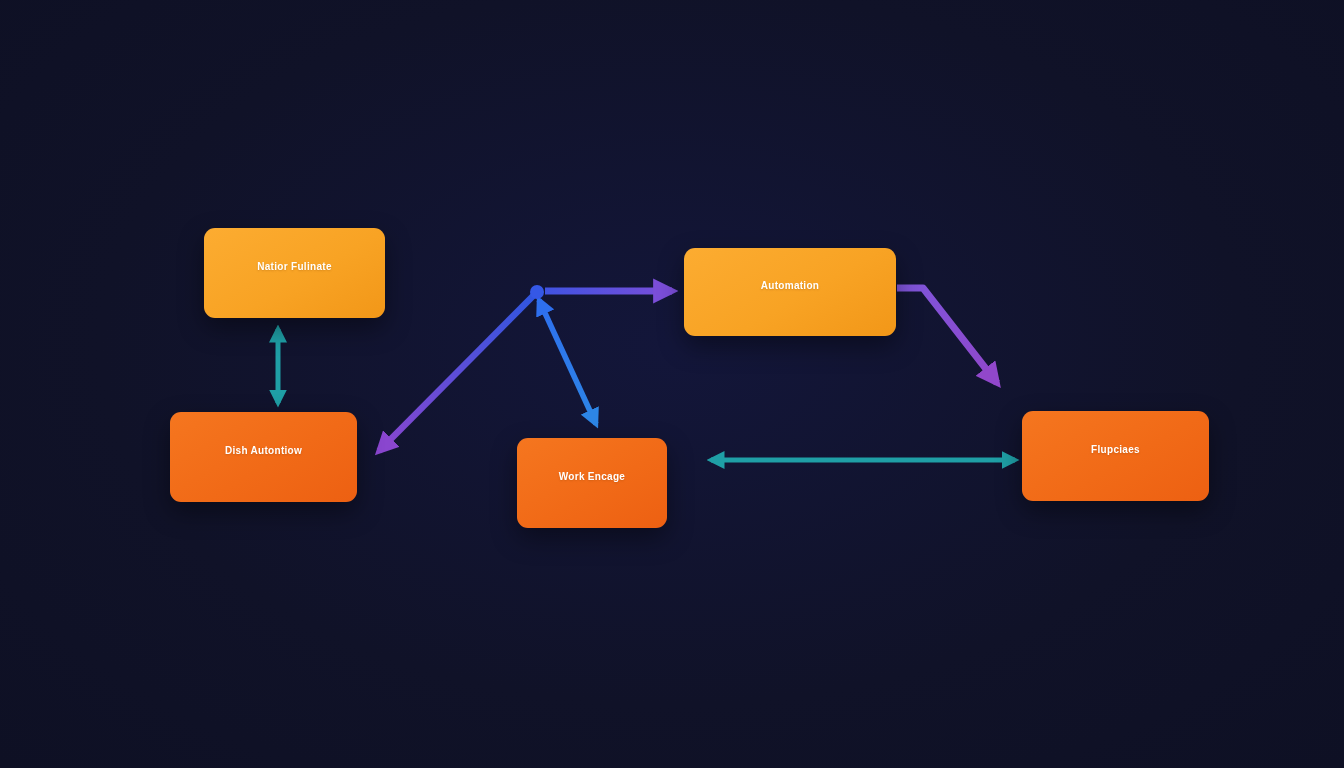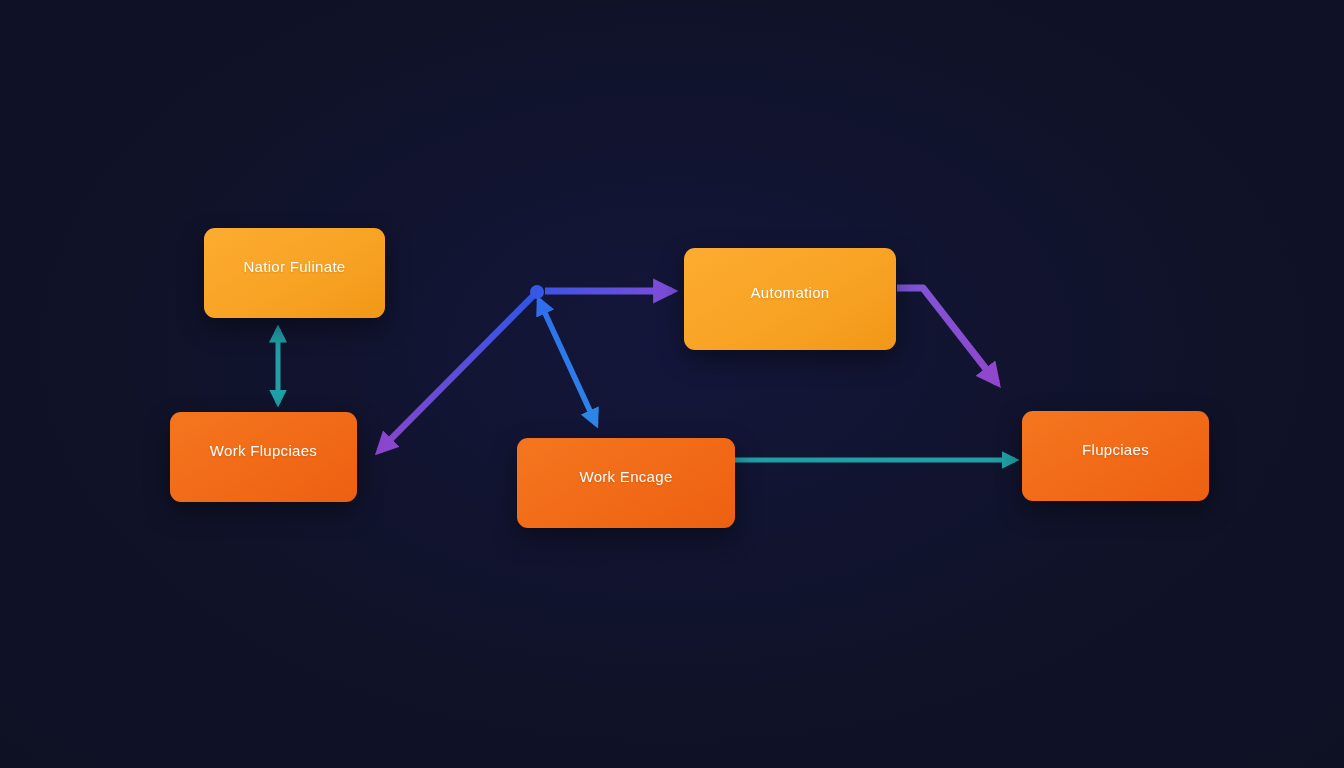--- a/index.html
+++ b/index.html
@@ -37,22 +37,22 @@
     box-shadow: 0 10px 26px rgba(0,0,0,0.40);
   }
   .node.amber {
     background: linear-gradient(150deg, #fcac31 0%, #f8a324 55%, #f29718 100%);
   }
   .node.orange {
     background: linear-gradient(150deg, #f5761f 0%, #f16a17 55%, #ed6012 100%);
   }
   .node .label {
     color: #ffffff;
-    font-weight: 400;
-    font-size: 15px;
+    font-weight: 700;
+    font-size: 10px;
     letter-spacing: 0.3px;
     transform: translateY(-7px);
     text-shadow: 0 1px 2px rgba(120,60,0,0.25);
     white-space: nowrap;
   }
 </style>
 </head>
 <body>
 
 <div class="canvas">
@@ -102,25 +102,25 @@
       <polyline points="539,300 596,424" fill="none" stroke="url(#g-junction-work)" stroke-width="5.5" stroke-linejoin="round" marker-start="url(#m-2e6fee-s)" marker-end="url(#m-2d86e6-e)"></polyline>
       <polyline points="545,291 672,291" fill="none" stroke="url(#g-junction-automation)" stroke-width="7" stroke-linejoin="round" marker-end="url(#m-7b4ed9-e)"></polyline>
       <polyline points="897,288 923,288 997,383" fill="none" stroke="url(#g-automation-autontiow)" stroke-width="7" stroke-linejoin="round" marker-end="url(#m-9147cb-e)"></polyline>
       <circle cx="537" cy="292" r="7" fill="#3558e6"></circle>
     </svg>
   <div class="nodes-layer">
       <div class="node amber" style="left: 204px; top: 228px; width: 181px; height: 90px;">
         <span class="label">Natior Fulinate</span>
       </div>
       <div class="node orange" style="left: 170px; top: 412px; width: 187px; height: 90px;">
-        <span class="label">Work Flupciaes</span>
+        <span class="label">Dish Autontiow</span>
       </div>
-      <div class="node orange" style="left: 517px; top: 438px; width: 218px; height: 90px;">
+      <div class="node orange" style="left: 517px; top: 438px; width: 150px; height: 90px;">
         <span class="label">Work Encage</span>
       </div>
-      <div class="node amber" style="left: 684px; top: 248px; width: 212px; height: 102px;">
+      <div class="node amber" style="left: 684px; top: 248px; width: 212px; height: 88px;">
         <span class="label">Automation</span>
       </div>
       <div class="node orange" style="left: 1022px; top: 411px; width: 187px; height: 90px;">
         <span class="label">Flupciaes</span>
       </div>
     </div>
 </div>
 
 </body></html>

